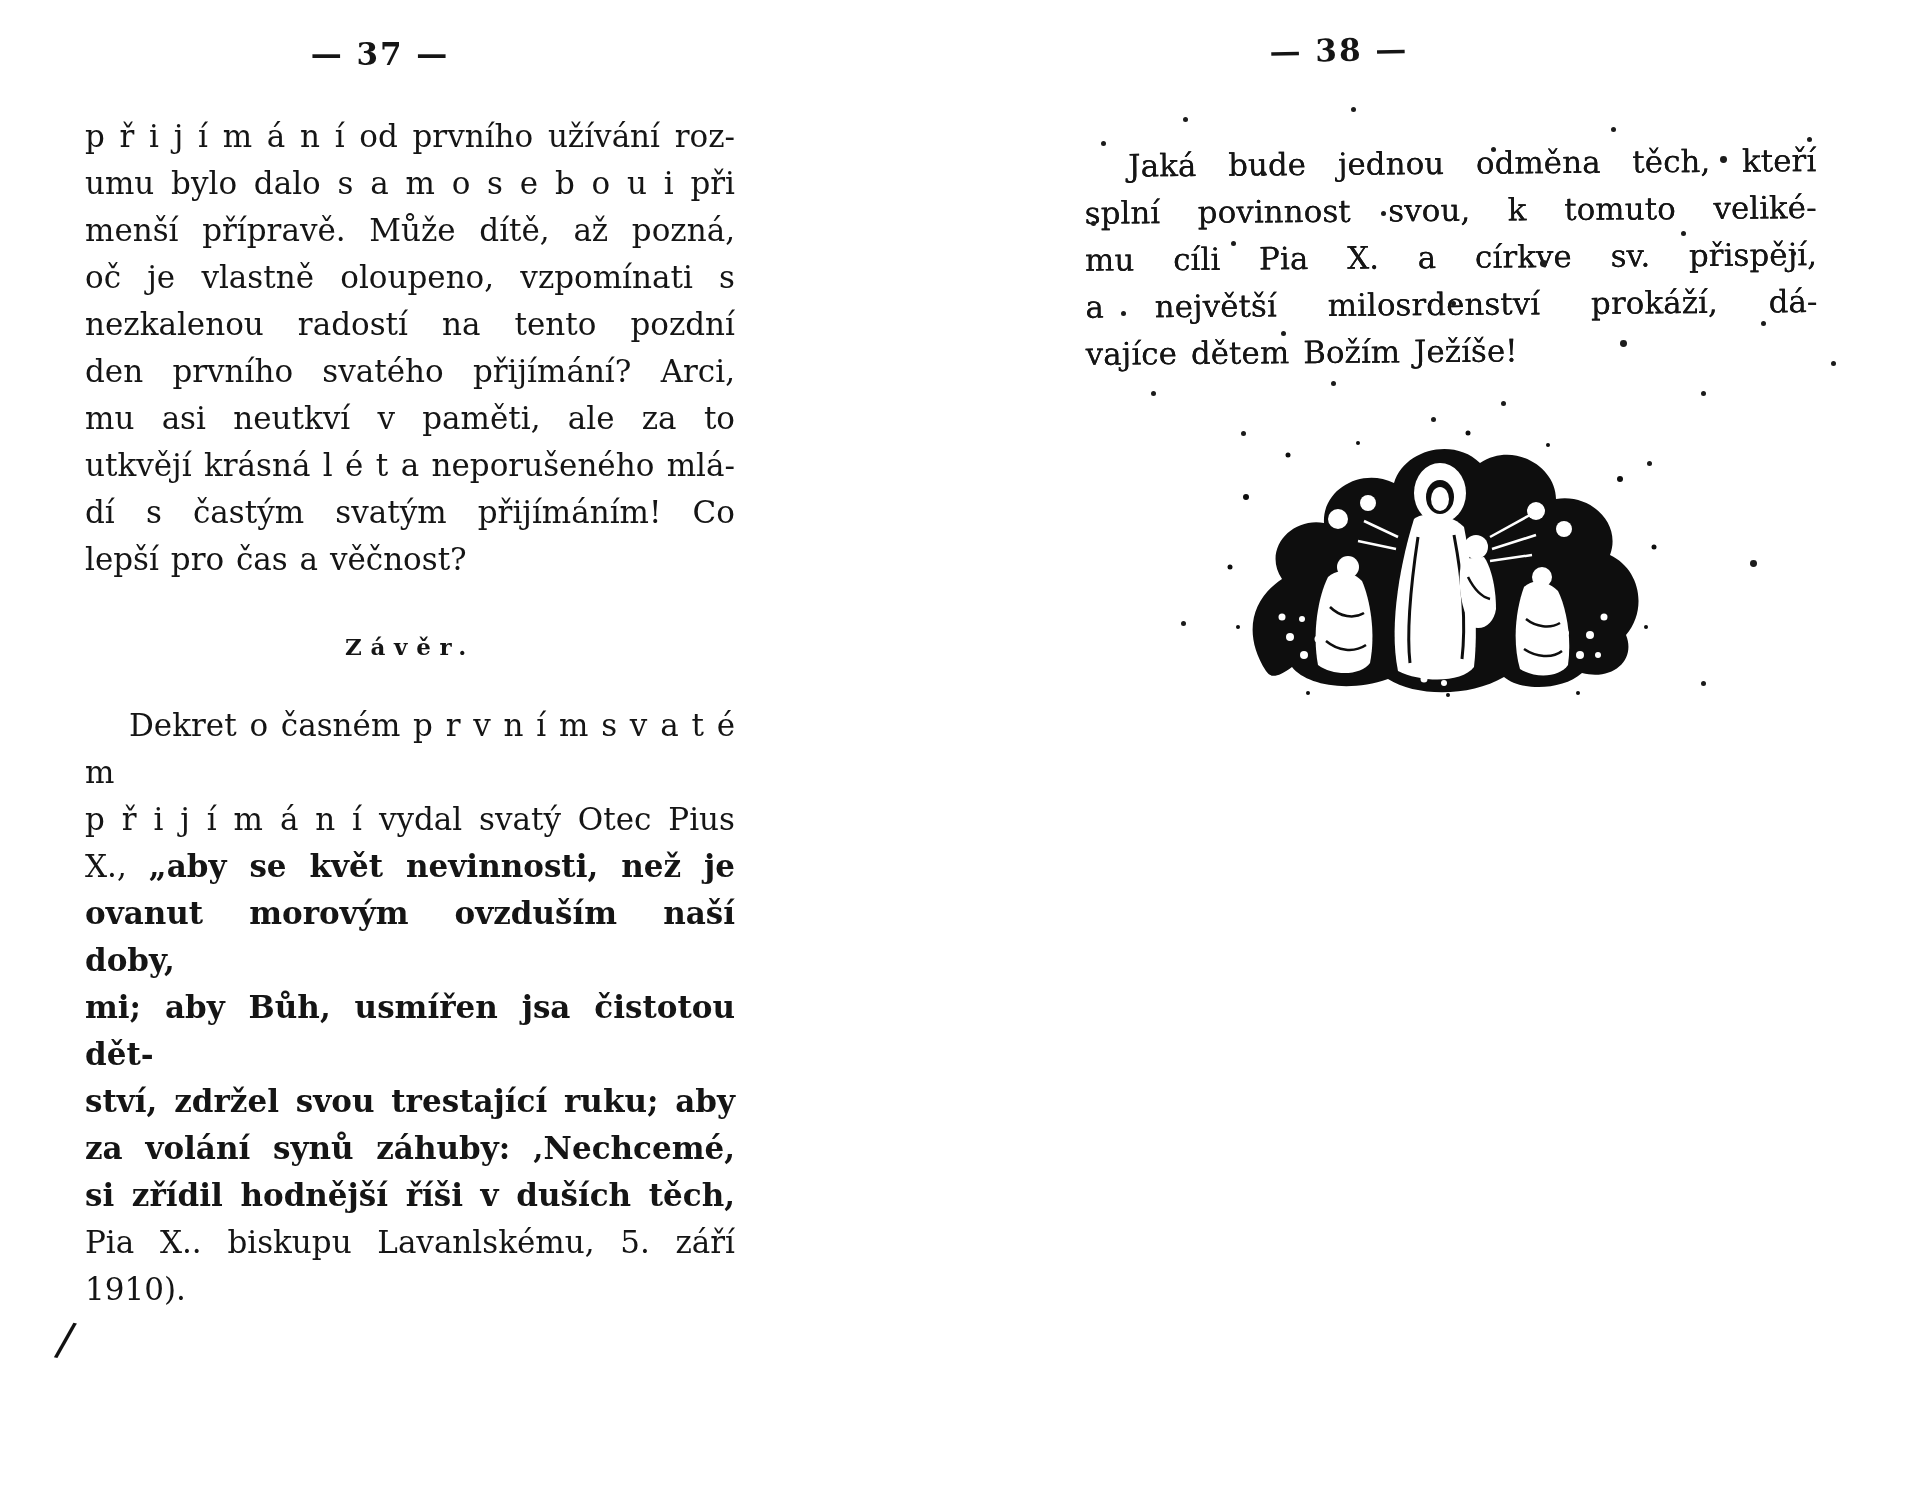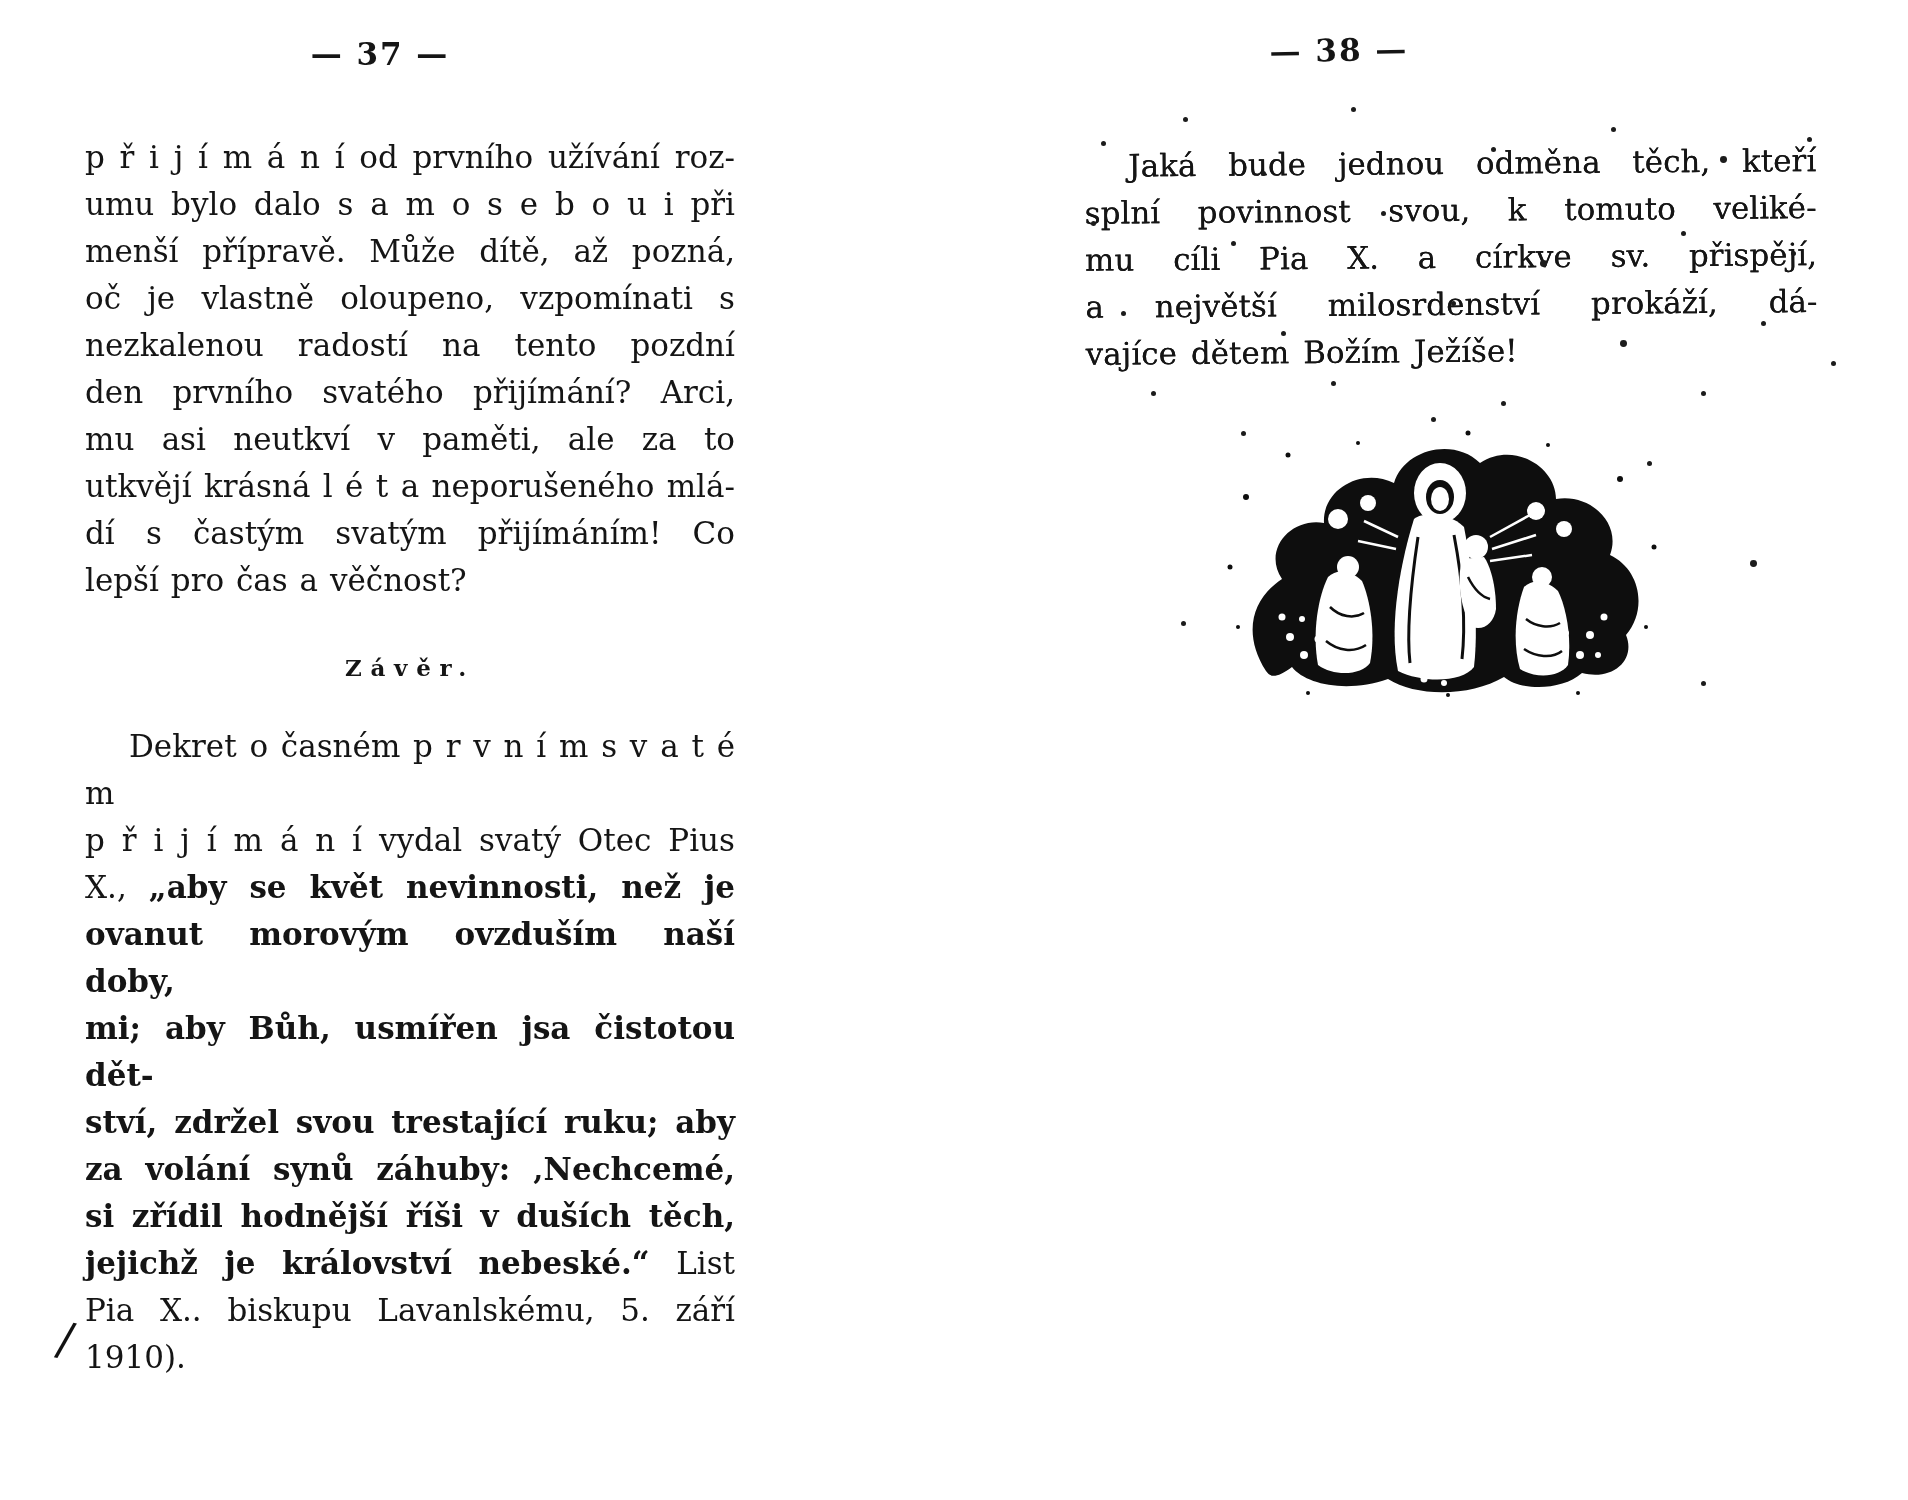--- a/index.html
+++ b/index.html
@@ -17,21 +17,21 @@
 
   .pagenum {
     font-size:31px; font-weight:700;
     text-align:center;
     letter-spacing:2px;
   }
   #left-page .pagenum  { transform:translateX(-30px); }
   #right-page .pagenum { transform:translateX(-112px) rotate(-1deg); }
 
   .para { margin:0; }
-  #left-para1 { margin-top:62px; }
+  #left-para1 { margin-top:41px; }
   #right-para1 { margin-top:72px; transform:rotate(-0.45deg); }
 
   .line {
     font-size:31px;
     line-height:47px;
     text-align:justify;
     text-align-last:justify;
     word-spacing:2px;
   }
   .line.last { text-align-last:left; }
@@ -108,21 +108,20 @@
   <div class="heading">Závěr.</div>
   <div id="left-para2" class="para">
       <div class="line indent"><span>Dekret o časném p r v n í m s v a t é m</span></div>
       <div class="line"><span>p ř i j í m á n í vydal svatý Otec Pius</span></div>
       <div class="line"><span>X., </span><span class="bold">„aby se květ nevinnosti, než je</span></div>
       <div class="line"><span class="bold">ovanut morovým ovzduším naší doby,</span></div>
       <div class="line"><span class="bold">mi; aby Bůh, usmířen jsa čistotou dět-</span></div>
       <div class="line"><span class="bold">ství, zdržel svou trestající ruku; aby</span></div>
       <div class="line"><span class="bold">za volání synů záhuby: ‚Nechcemé,</span></div>
       <div class="line"><span class="bold">si zřídil hodnější říši v duších těch,</span></div>
-      <div class="line"><span class="bold">jejichž je království nebeské.“ </span><span>List</span></div>
       <div class="line"><span>Pia X.. biskupu Lavanlskému, 5. září</span></div>
       <div class="line last"><span>1910).</span></div>
     </div>
 </div>
 
 <div id="margin-mark">/</div>
 
 <div id="right-page" class="page-col">
   <div class="pagenum">— 38 —</div>
   <div id="right-para1" class="para">

